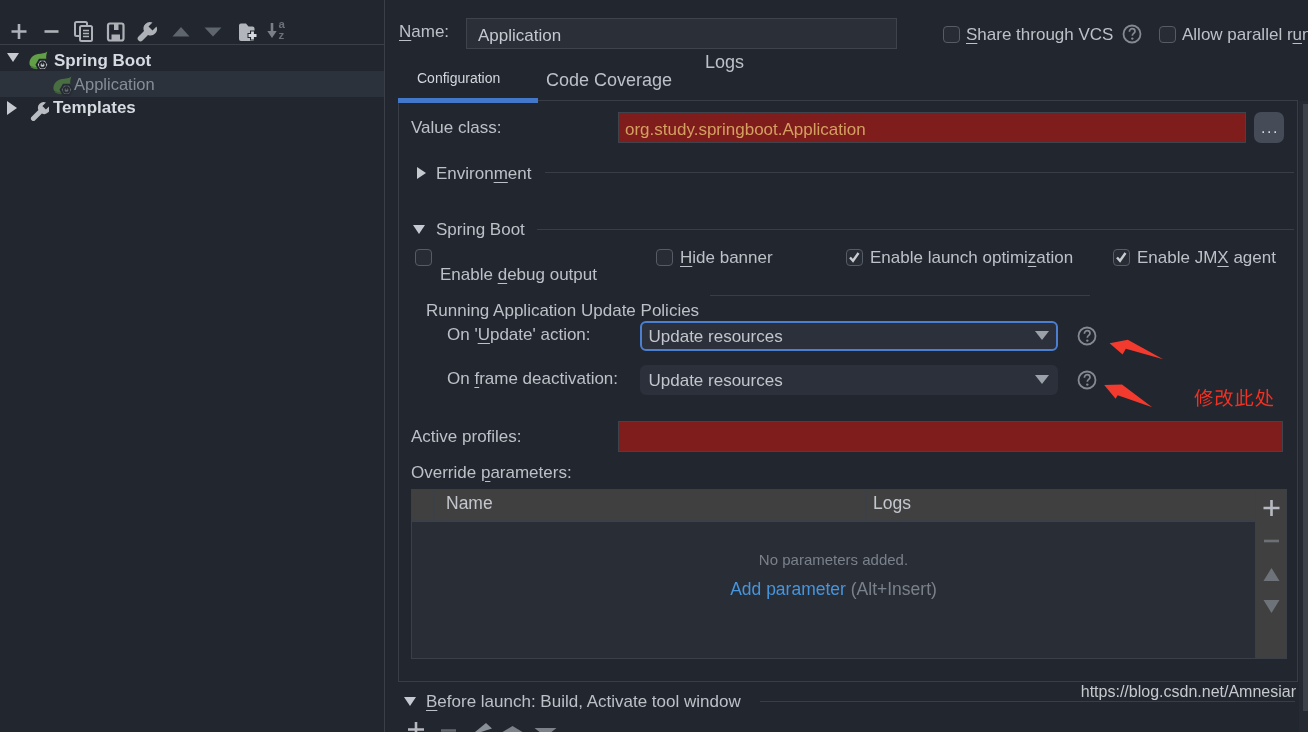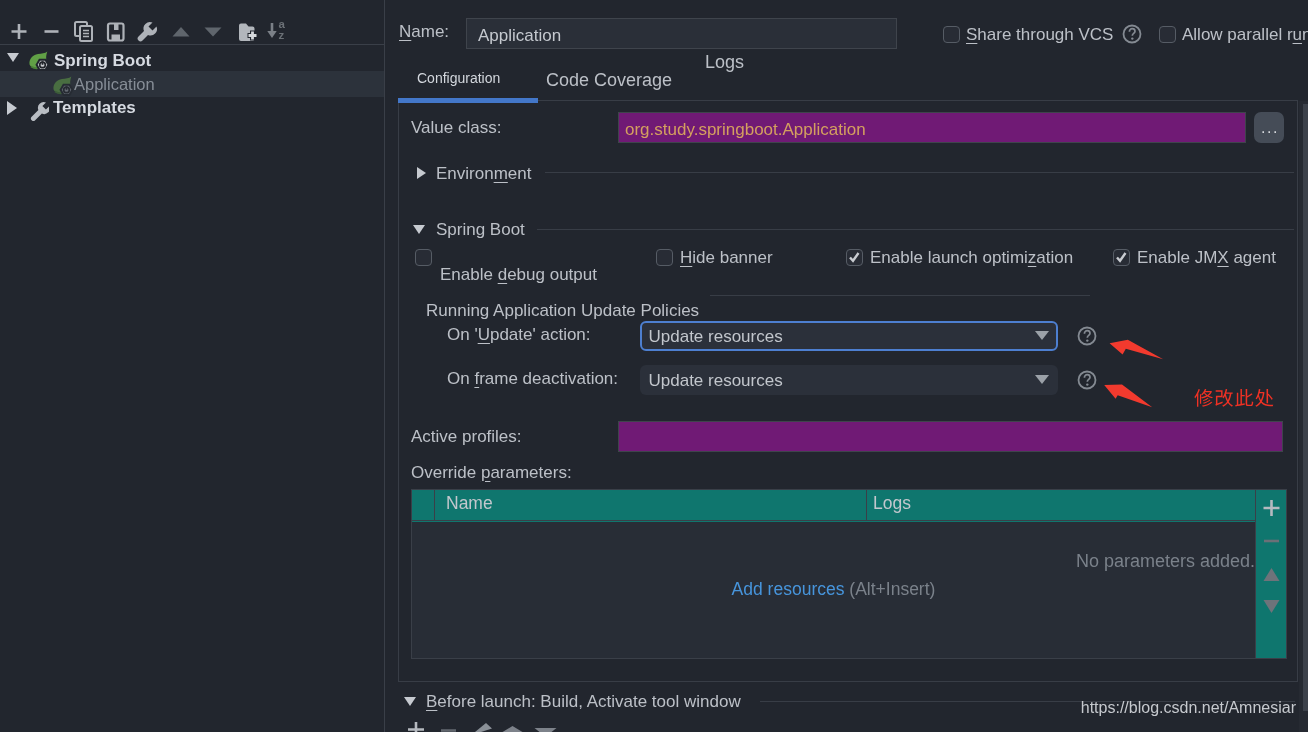--- a/index.html
+++ b/index.html
@@ -1,21 +1,21 @@
 <!DOCTYPE html>
 <html><head>
 <meta charset="utf-8">
 <style>
 * { margin:0; padding:0; box-sizing:border-box; }
 html,body { width:1308px; height:732px; overflow:hidden; }
 body { background:#22262e; font-family:"Liberation Sans",sans-serif; position:relative; }
 .abs { position:absolute; }
 .lb { position:absolute; font-size:17px; color:#bcc0c7; white-space:nowrap; line-height:1; }
 u { text-underline-offset:3px; text-decoration-thickness:1px; }
-.fld { position:absolute; background:#701a75; border:1px solid #3f444c; }
+.fld { position:absolute; background:#7f1d1d; border:1px solid #3f444c; }
 .cb { position:absolute; width:17px; height:17px; border:1.5px solid #565c65; border-radius:4px; background:#282c35; }
 .hline { position:absolute; height:1px; background:#383d46; }
 .tri-d { position:absolute; width:0; height:0; border-top:9px solid #b8bcc2; border-left:6px solid transparent; border-right:6px solid transparent; }
 .tri-r { position:absolute; width:0; height:0; border-left:9px solid #b8bcc2; border-top:6px solid transparent; border-bottom:6px solid transparent; }
 .combo { position:absolute; left:640px; width:418px; height:30px; background:#2b303a; border-radius:6px; }
 .combo span { position:absolute; left:8.5px; top:6px; font-size:17px; color:#c2c6cc; }
 .carrow { position:absolute; right:9px; top:10px; width:0; height:0; border-top:9.5px solid #9ba1a8; border-left:7px solid transparent; border-right:7px solid transparent; }
 </style>
 </head>
 <body>
@@ -151,44 +151,44 @@
     <i class="carrow"></i>
   </div>
 <svg class="abs" style="left:1077px;top:370px;" width="20" height="20" viewBox="0 0 20 20" fill="none">
     <circle cx="10" cy="10" r="8.5" stroke="#848a92" stroke-width="1.8"></circle>
     <path d="M7.4 7.7 C7.4 5.8 8.6 4.7 10.2 4.7 C11.9 4.7 13 5.7 13 7.2 C13 9.4 10.3 9.4 10.3 11.7" stroke="#848a92" stroke-width="1.7"></path>
     <circle cx="10.3" cy="14.6" r="1.2" fill="#848a92"></circle>
   </svg>
 <div class="lb" style="left:411px;top:428px;">Active profiles:</div>
 <div class="fld" style="left:618px;top:421px;width:665px;height:31px;"></div>
 <div class="lb" style="left:411px;top:464px;">Override <u>p</u>arameters:</div>
-<div class="abs" style="left:411px;top:489px;width:876px;height:170px;border:1px solid #3a3f48;background:#0f766e;">
+<div class="abs" style="left:411px;top:489px;width:876px;height:170px;border:1px solid #3a3f48;background:#404040;">
   <div class="abs" style="left:0;top:0;width:843px;height:31px;border-bottom:1px solid #3a3f48;">
     <div class="abs" style="left:22px;top:0;width:1px;height:31px;background:#3a3f48;"></div>
     <div class="abs" style="left:454px;top:0;width:1px;height:31px;background:#3a3f48;"></div>
     <span class="lb" style="left:34px;top:5px;font-size:17.5px;color:#c3c7cd;">Name</span>
     <span class="lb" style="left:461px;top:5px;font-size:17.5px;color:#c3c7cd;">Logs</span>
   </div>
   <div class="abs" style="left:0;top:32px;width:843px;height:136px;background:#282d36;">
-    <div class="lb" style="left:0;top:30px;width:843px;text-align:right;font-size:18px;color:#7a818a;">No parameters added.</div>
-    <div class="lb" style="left:0;top:59px;width:843px;text-align:center;font-size:17.5px;color:#7a818a;"><span style="color:#4795dc;">Add resources</span> (Alt+Insert)</div>
+    <div class="lb" style="left:0;top:30px;width:843px;text-align:center;font-size:15px;color:#7a818a;">No parameters added.</div>
+    <div class="lb" style="left:0;top:59px;width:843px;text-align:center;font-size:17.5px;color:#7a818a;"><span style="color:#4795dc;">Add parameter</span> (Alt+Insert)</div>
   </div>
   <div class="abs" style="left:843px;top:0;width:31px;height:168px;border-left:1px solid #3a3f48;">
     <svg width="31" height="168" viewBox="0 0 31 168">
       <path d="M15.5 10 V 26 M7.5 18 H 23.5" stroke="#b6bac0" stroke-width="2.6" fill="none"></path>
       <path d="M8 51 H 23" stroke="#6b7077" stroke-width="2.6" fill="none"></path>
       <path d="M15.5 78 L23.5 91 H7.5 Z" fill="#6e737a"></path>
       <path d="M15.5 123 L23.5 110 H7.5 Z" fill="#6e737a"></path>
     </svg>
   </div>
 </div>
 <div class="tri-d" style="left:404px;top:697px;border-top-color:#c6cad0;"></div>
 <div class="lb" style="left:426px;top:693px;"><u>B</u>efore launch: Build, Activate tool window</div>
 <div class="hline" style="left:760px;top:701px;width:535px;"></div>
-<div class="lb" style="right:12px;top:700px;font-size:16px;color:#c6c9ce;">https://blog.csdn.net/Amnesiar</div>
+<div class="lb" style="right:12px;top:684px;font-size:16px;color:#c6c9ce;">https://blog.csdn.net/Amnesiar</div>
 <svg class="abs" style="left:400px;top:719px;" width="180" height="13" viewBox="0 0 180 13">
 <path d="M16 3 V 13 M8 10.5 H 24" stroke="#b6bac0" stroke-width="2.6" fill="none"></path>
 <path d="M41 11.5 H 56" stroke="#61666d" stroke-width="2.6" fill="none"></path>
 <path d="M75 13 L86 4 L92 9.5 L81 13 Z" fill="#8a9097"></path>
 <path d="M112.5 7 L122.5 13 H102.5 Z" fill="#7d828a"></path>
 <path d="M134.5 9 H156.5 L151.5 13 H139.5 Z" fill="#7d828a"></path>
 </svg>
 <div class="abs" style="left:1299px;top:101px;width:9px;height:631px;background:#262a32;"></div>
 <div class="abs" style="left:1303px;top:104px;width:5px;height:607px;background:#3c414a;"></div>
 <svg class="abs" style="left:1194px;top:389px;" width="82" height="22" viewBox="0 0 82 22" fill="#ef3124">

